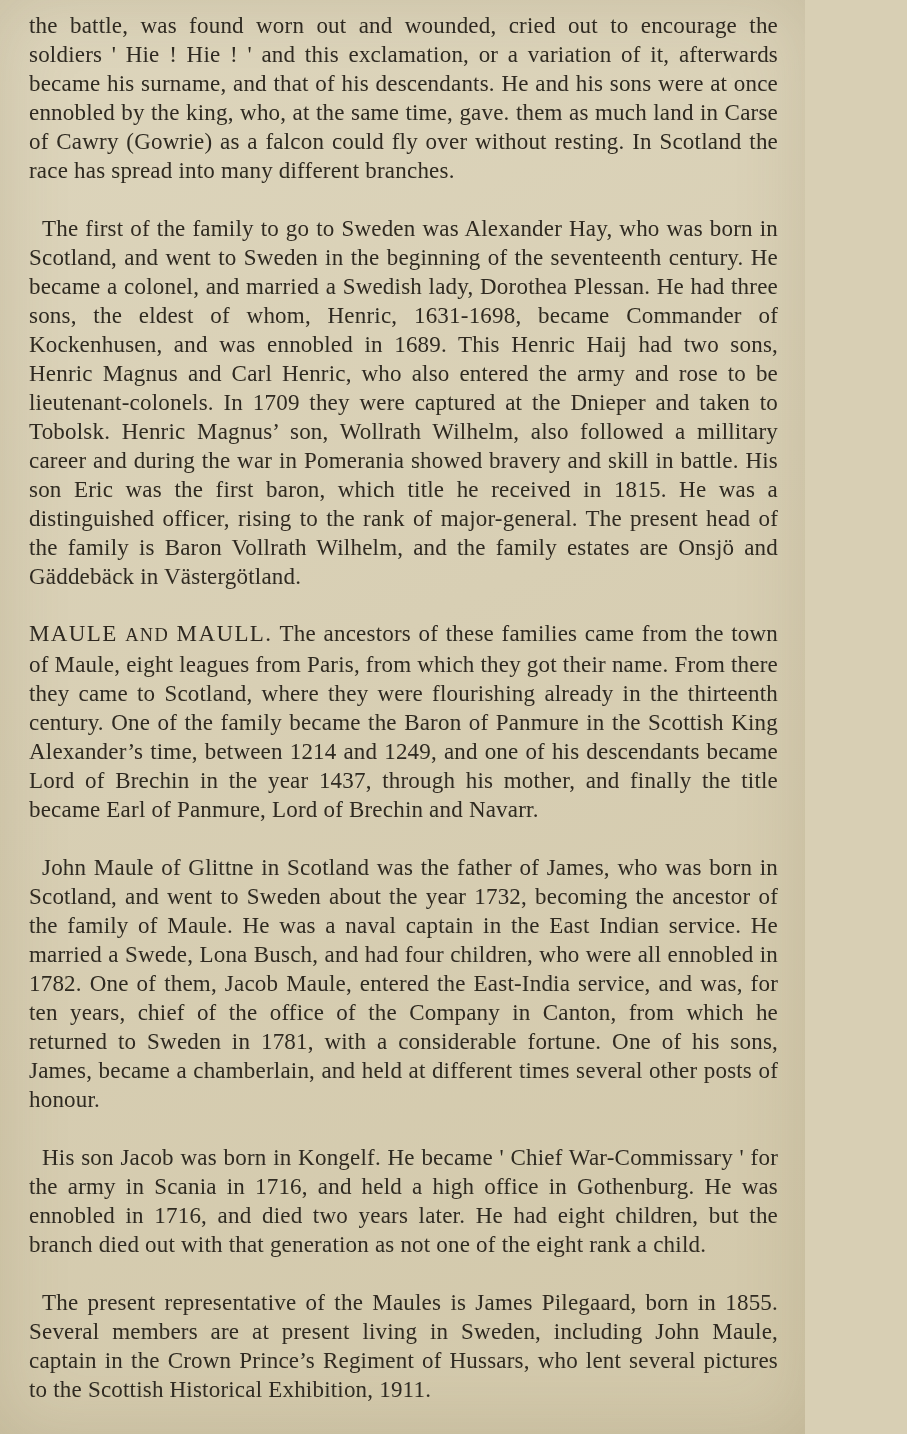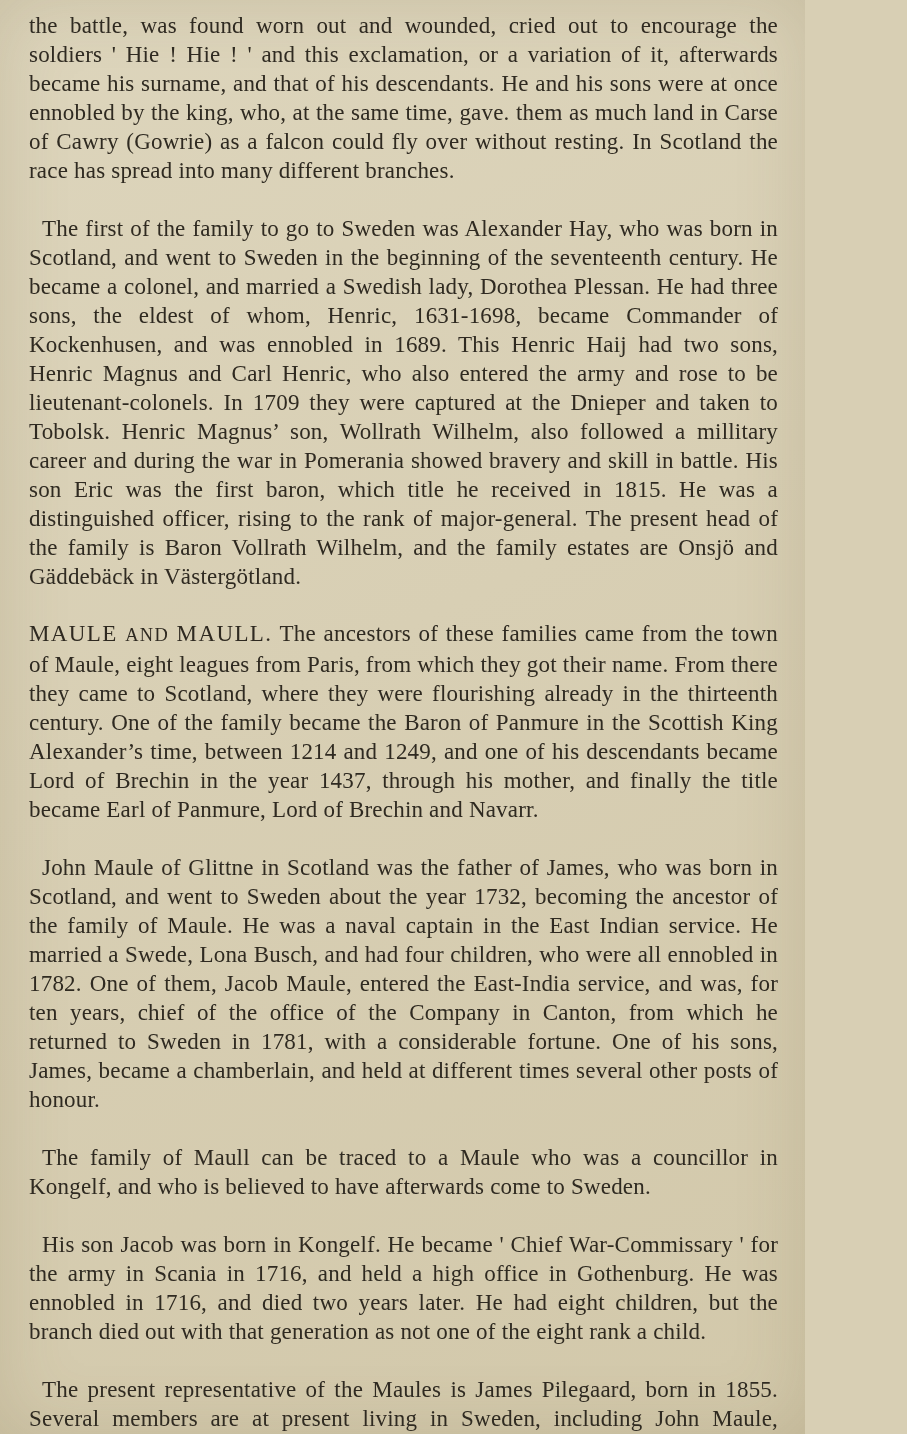--- a/index.html
+++ b/index.html
@@ -52,19 +52,18 @@
 <div class="page">
 
   <p class="para">the battle, was found worn out and wounded, cried out to encourage the soldiers ' Hie !  Hie ! ' and this exclamation, or a variation of it, afterwards became his surname, and that of his descendants.  He and his sons were at once ennobled by the king, who, at the same time, gave. them as much land in Carse of Cawry (Gowrie) as a falcon could fly over without resting. In Scotland the race has spread into many different branches.</p>
 
   <p class="para indent">The first of the family to go to Sweden was Alexander Hay, who was born in Scotland, and went to Sweden in the beginning of the seventeenth century.  He became a colonel, and married a Swedish lady, Dorothea Plessan.  He had three sons, the eldest of whom, Henric, 1631-1698, became Commander of Kockenhusen, and was ennobled in 1689.  This Henric Haij had two sons, Henric Magnus and Carl Henric, who also entered the army and rose to be lieutenant-colonels.  In 1709 they were captured at the Dnieper and taken to Tobolsk.  Henric Magnus’ son, Wollrath Wilhelm, also followed a millitary career and during the war in Pomerania showed bravery and skill in battle.  His son Eric was the first baron, which title he received in 1815.  He was a distinguished officer, rising to the rank of major-general. The present head of the family is Baron Vollrath Wilhelm, and the family estates are Onsjö and Gäddebäck in Västergötland.</p>
 
   <p class="para section-start"><span class="caps">MAULE</span> <span class="smallcaps">and</span> <span class="caps">MAULL.</span>  <span>The ancestors of these families came from the town of Maule, eight leagues from Paris, from which they got their name. From there they came to Scotland, where they were flourishing already in the thirteenth century.  One of the family became the Baron of Panmure in the Scottish King Alexander’s time, between 1214 and 1249, and one of his descendants became Lord of Brechin in the year 1437, through his mother, and finally the title became Earl of Panmure, Lord of Brechin and Navarr.</span></p>
 
   <p class="para indent">John Maule of Glittne in Scotland was the father of James, who was born in Scotland, and went to Sweden about the year 1732, becoming the ancestor of the family of Maule.  He was a naval captain in the East Indian service.  He married a Swede, Lona Busch, and had four children, who were all ennobled in 1782.  One of them, Jacob Maule, entered the East-India service, and was, for ten years, chief of the office of the Company in Canton, from which he returned to Sweden in 1781, with a considerable fortune.  One of his sons, James, became a chamberlain, and held at different times several other posts of honour.</p>
 
-  <p class="para indent">The family of Maull can be traced to a Maule who was a councillor in Kongelf, and who is believed to have afterwards come to Sweden.</p>
 
   <p class="para indent">His son Jacob was born in Kongelf.  He became ' Chief War-Commissary ' for the army in Scania in 1716, and held a high office in Gothenburg.  He was ennobled in 1716, and died two years later.  He had eight children, but the branch died out with that generation as not one of the eight rank a child.</p>
 
   <p class="para indent">The present representative of the Maules is James Pilegaard, born in 1855.  Several members are at present living in Sweden, including John Maule, captain in the Crown Prince’s Regiment of Hussars, who lent several pictures to the Scottish Historical Exhibition, 1911.</p>
 
 </div>
 
 </body></html>

